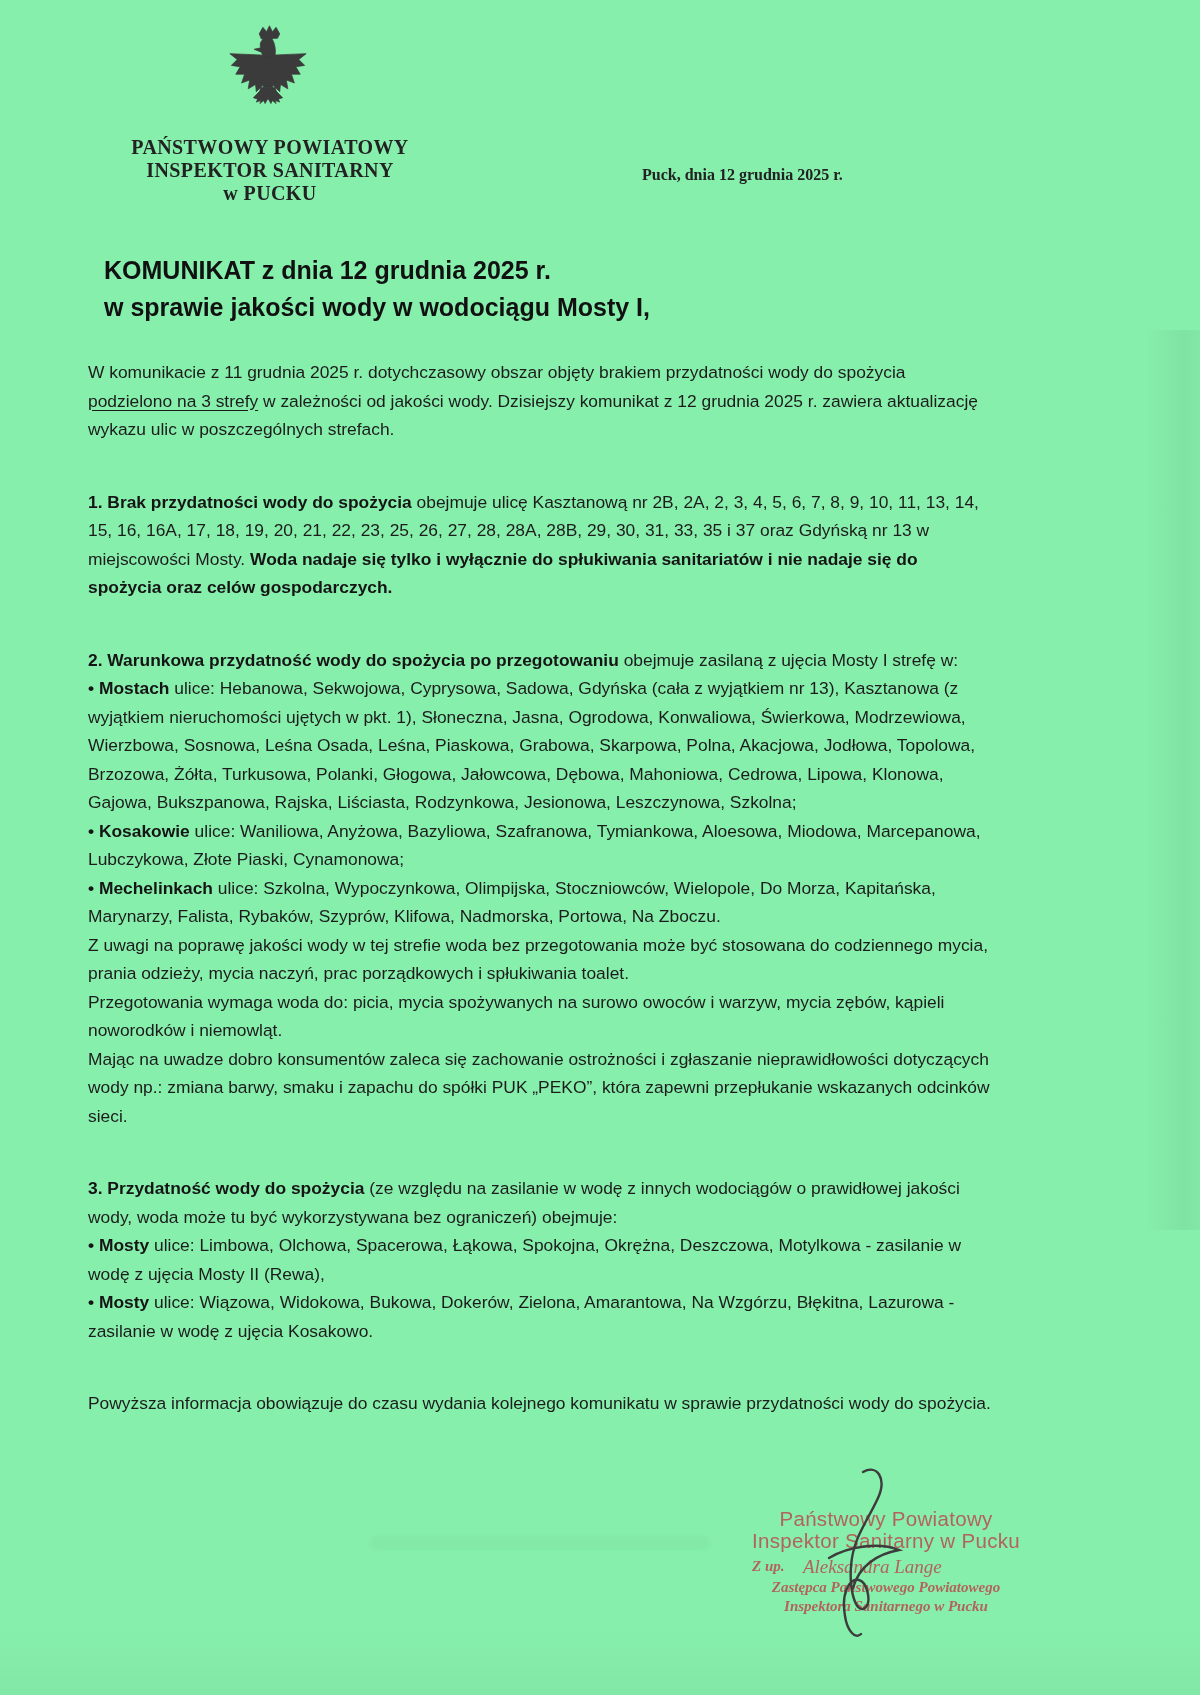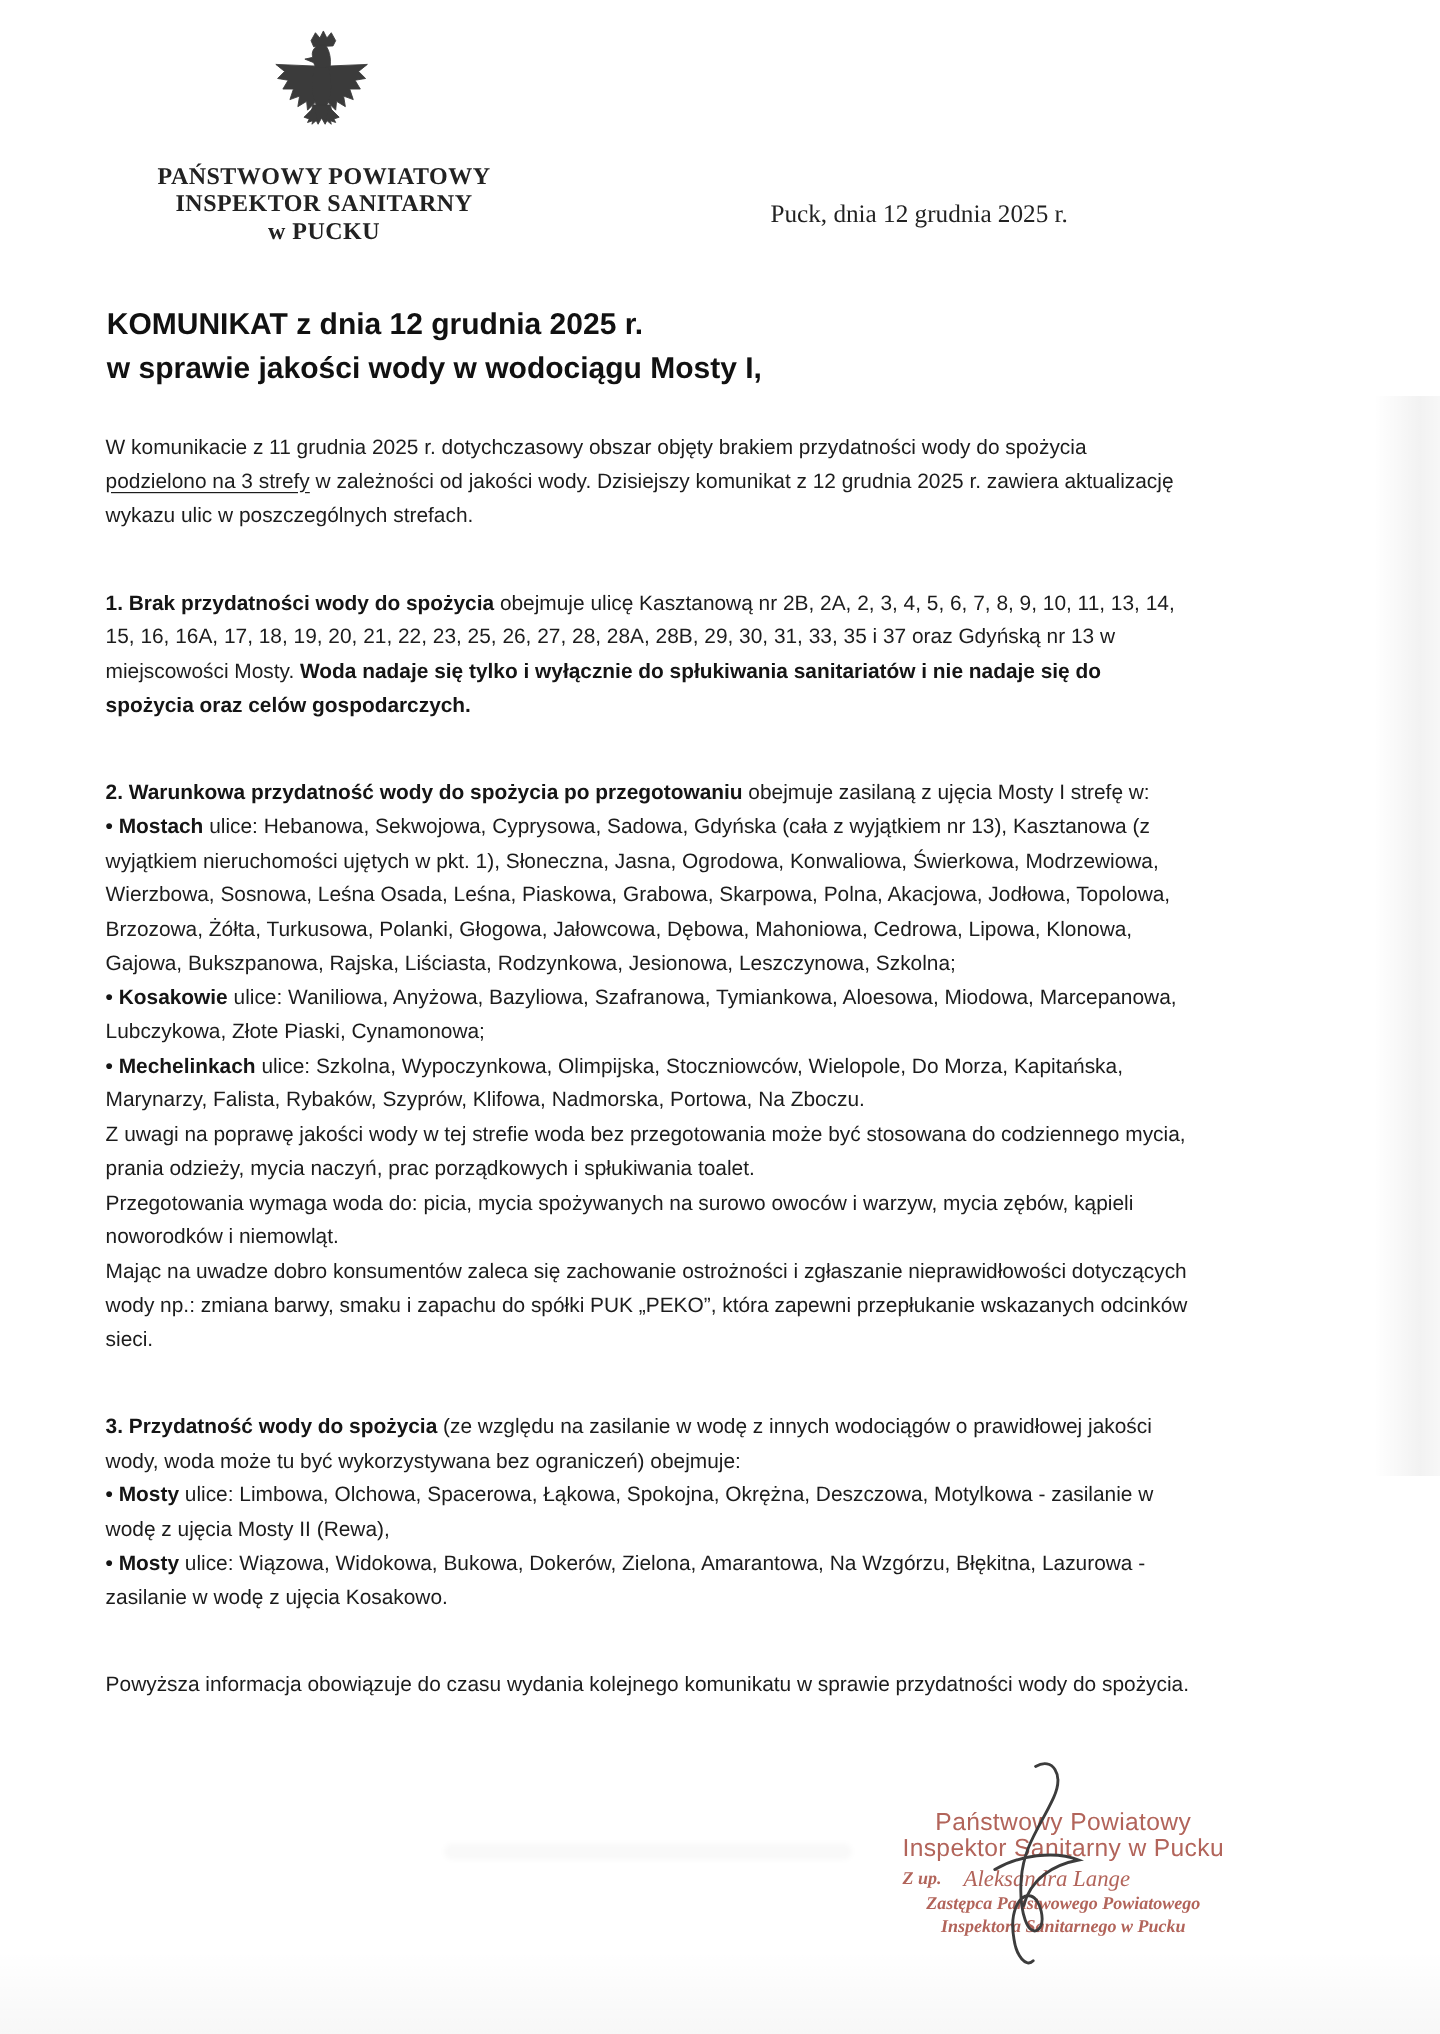--- a/index.html
+++ b/index.html
@@ -1,43 +1,43 @@
 <!DOCTYPE html>
 <html lang="pl"><head>
 <meta charset="utf-8">
 <style>
   html,body{margin:0;padding:0;background:#e8e8e8;}
   .page{
     position:relative;
     width:1200px;height:1695px;
     margin:0 auto;
-    background:#ffffff;
+    background:#86efac;
     font-family:"Liberation Sans", sans-serif;
     color:#1a1a1a;
     overflow:hidden;
   }
   
   .emblem{position:absolute;left:224px;top:22px;width:88px;height:100px;}
   .office{
     position:absolute;left:95px;top:136px;width:350px;
     text-align:center;
     font-family:"Liberation Serif", serif;
     font-weight:bold;font-size:20px;line-height:23px;
     letter-spacing:.4px;color:#222;
   }
   .place-date{
     position:absolute;left:642px;top:166px;
     font-family:"Liberation Serif", serif;
-    font-size:21px;color:#222;
+    font-size:16px;color:#222;font-weight:bold;
   }
   
   .doc-body{position:absolute;left:88px;top:252px;width:906px;}
   .title{
     font-size:25px;font-weight:bold;line-height:37px;
-    color:#111;margin:0 0 32px 1px;
+    color:#111;margin:0 0 32px 16px;
   }
   .para{font-size:17.4px;line-height:28.5px;margin:0;color:#1c1c1c;}
   .block{margin-top:44px;}
   .para b{color:#151515;}
   .u{text-decoration:underline;text-underline-offset:3px;}
   
   .stamp{
     position:absolute;left:738px;top:1508px;width:296px;
     text-align:center;color:#b2645a;
   }

